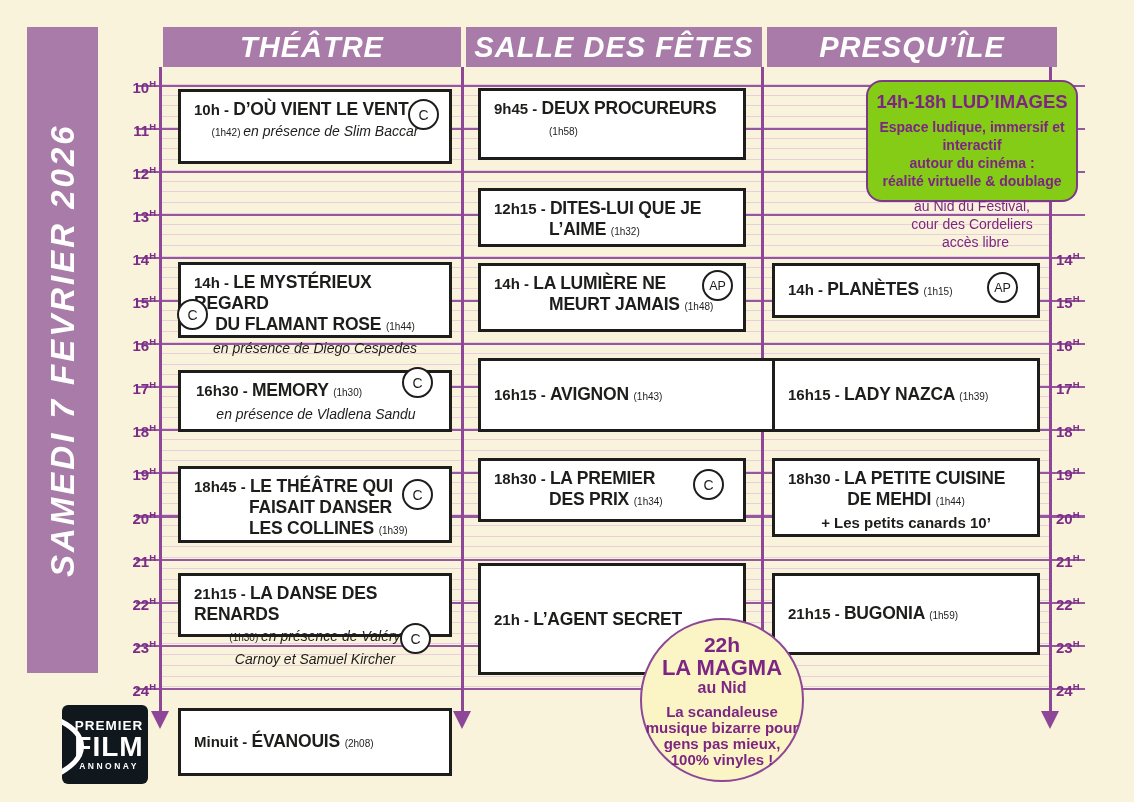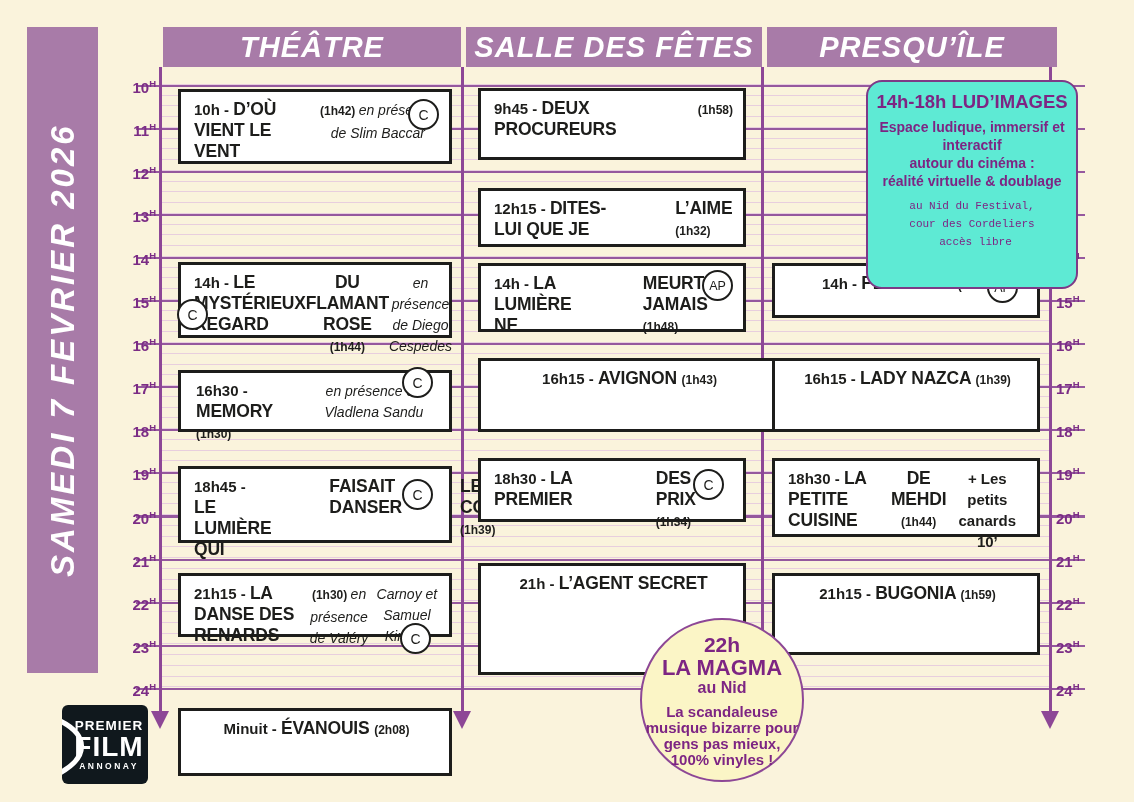--- a/index.html
+++ b/index.html
@@ -28,42 +28,42 @@
   .v-line{position:absolute;top:67px;height:645px;width:3px;background:#8d4796;z-index:1;}
   .v-arrow{position:absolute;top:711px;width:0;height:0;border-left:9px solid transparent;
     border-right:9px solid transparent;border-top:18px solid #8d4796;z-index:1;}
   .tl{position:absolute;color:#7b2c85;font-weight:700;font-size:15px;z-index:1;line-height:18px;}
   .tl sup{font-size:9.5px;}
   .tl-left{width:46px;text-align:right;left:110px;}
   .tl-right{left:1056px;}
 
   
   .card{position:absolute;background:#fff;border:3px solid #1d1d1b;box-sizing:border-box;z-index:2;
-    display:flex;justify-content:flex-start;padding:7px 10px;color:#1d1d1b;}
+    display:flex;flex-direction:column;justify-content:flex-start;padding:7px 10px;color:#1d1d1b;}
   .card.vc{justify-content:center;}
   .line{line-height:21px;}
   .a-l{text-align:left;padding-left:3px;}
   .a-c{text-align:center;}
   .a-i{text-align:left;padding-left:58px;}
   .c-tm{font-weight:700;font-size:15px;}
   .c-ti{font-weight:700;font-size:17.5px;letter-spacing:-0.2px;}
-  .c-du{font-weight:700;font-size:12px;}
+  .c-du{font-weight:400;font-size:10px;}
   .c-gu{font-style:italic;font-size:14px;line-height:18px;}
   .c-pl{font-weight:700;font-size:15px;}
   .badge{position:absolute;min-width:31px;height:31px;box-sizing:border-box;border:2.5px solid #1d1d1b;
     border-radius:50%;background:#fff;display:flex;align-items:center;justify-content:center;
     font-weight:400;font-size:14px;color:#1d1d1b;z-index:4;padding:0 2px;}
 
   
-  .lud{position:absolute;left:866px;top:80px;width:212px;height:209px;box-sizing:border-box;
-    background:#5eead4;border:2px solid #7d3a87;border-radius:16px;z-index:3;color:#7d2583;
+  .lud{position:absolute;left:866px;top:80px;width:212px;height:122px;box-sizing:border-box;
+    background:#84cc16;border:2px solid #7d3a87;border-radius:16px;z-index:3;color:#7d2583;
     display:flex;flex-direction:column;align-items:center;padding-top:9px;text-align:center;}
   .lud-title{font-weight:700;font-size:18.5px;margin-bottom:5px;}
   .lud-desc{font-weight:700;font-size:14px;line-height:18px;}
-  .lud-info{font-weight:400;font-size:11px;line-height:18px;margin-top:7px;font-family:Liberation Mono, monospace;}
+  .lud-info{font-weight:400;font-size:14px;line-height:18px;margin-top:7px;}
 
   
   .magma{position:absolute;left:640px;top:618px;width:164px;height:164px;box-sizing:border-box;
     background:#fbf5c6;border:2.5px solid #8d4796;border-radius:50%;z-index:5;color:#7d2583;
     display:flex;flex-direction:column;align-items:center;justify-content:center;text-align:center;padding-top:2px;}
   .magma-time{font-weight:700;font-size:21px;line-height:22px;}
   .magma-title{font-weight:700;font-size:22px;line-height:23px;}
   .magma-place{font-weight:700;font-size:16px;line-height:18px;margin-bottom:7px;}
   .magma-desc{font-weight:700;font-size:15px;line-height:16px;text-align:right;}
 
@@ -121,21 +121,21 @@
         <div class="line a-c"><span class="c-ti">DU FLAMANT ROSE </span><span class="c-du">(1h44)</span></div>
         <div class="line a-c"><span class="c-gu">en présence de Diego Cespedes</span></div>
         <span class="badge" style="left: -4px; top: 34px;">C</span>
       </div>
       <div class="card" style="left: 178px; top: 370px; width: 274px; height: 62px; padding-left: 12px;">
         <div class="line a-l"><span class="c-tm">16h30 - </span><span class="c-ti">MEMORY </span><span class="c-du">(1h30)</span></div>
         <div class="line a-c"><span class="c-gu">en présence de Vladlena Sandu</span></div>
         <span class="badge" style="right: 16px; top: -6px;">C</span>
       </div>
       <div class="card" style="left: 178px; top: 466px; width: 274px; height: 77px;">
-        <div class="line a-l"><span class="c-tm">18h45 - </span><span class="c-ti">LE LUMIÈRE QUI</span></div>
+        <div class="line a-l"><span class="c-tm">18h45 - </span><span class="c-ti">LE THÉÂTRE QUI</span></div>
         <div class="line a-i"><span class="c-ti">FAISAIT DANSER</span></div>
         <div class="line a-i"><span class="c-ti">LES COLLINES </span><span class="c-du">(1h39)</span></div>
         <span class="badge" style="right: 16px; top: 10px;">C</span>
       </div>
       <div class="card" style="left: 178px; top: 573px; width: 274px; height: 64px;">
         <div class="line a-l"><span class="c-tm">21h15 - </span><span class="c-ti">LA DANSE DES RENARDS</span></div>
         <div class="line a-c"><span class="c-du">(1h30)  </span><span class="c-gu">en présence de Valéry</span></div>
         <div class="line a-c"><span class="c-gu">Carnoy et Samuel Kircher</span></div>
         <span class="badge" style="right: 18px; bottom: -20px;">C</span>
       </div>

